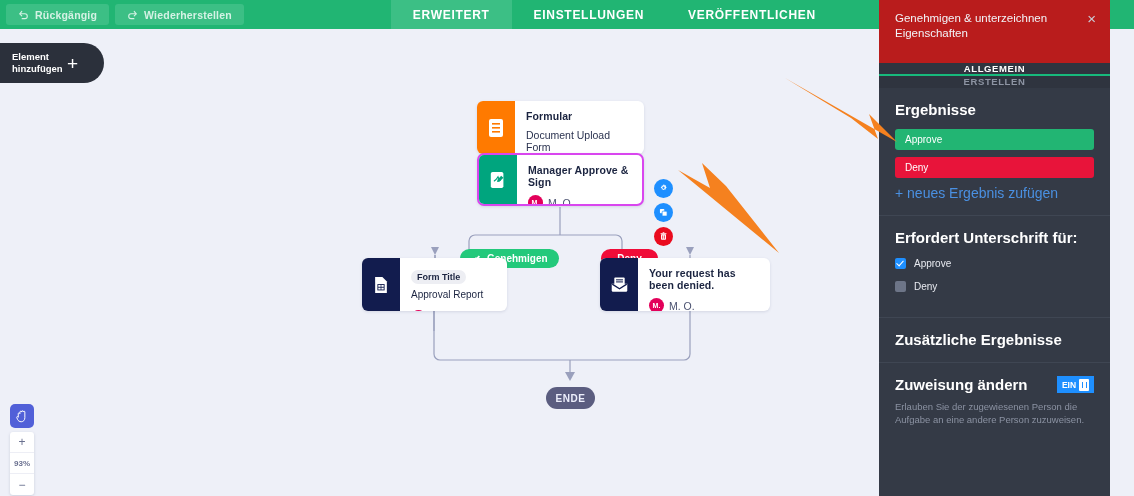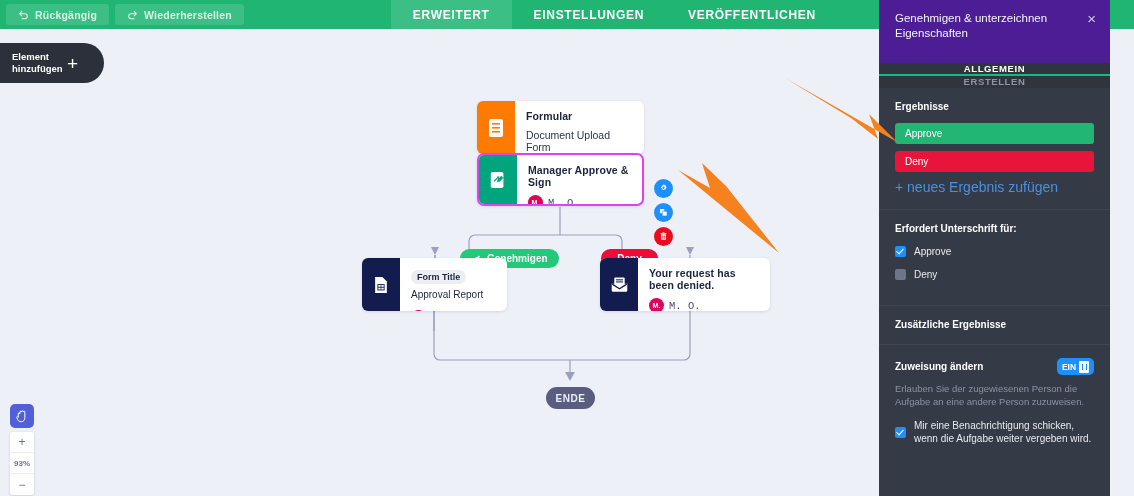--- a/index.html
+++ b/index.html
@@ -61,21 +61,21 @@
   }
   .node .body { flex: 1; padding: 9px 10px 8px 11px; }
   .node .title { font-size: 10.5px; font-weight: bold; color: #1b2440; letter-spacing: .1px; }
   .node .sub { font-size: 10.5px; color: #2b3350; margin-top: 7px; }
   .node .who { display: flex; align-items: center; gap: 5px; margin-top: 7px; }
   .avatar {
     width: 15px; height: 15px; border-radius: 50%; background: #e3005a;
     color: #fff; font-size: 7px; font-weight: bold;
     display: flex; align-items: center; justify-content: center;
   }
-  .who .name { font-size: 10.5px; color: #4a5170; font-family: Liberation Mono, monospace; }
+  .who .name { font-size: 10.5px; color: #4a5170; }
 
   #node-form   { left: 477px; top: 48px;  width: 167px; height: 53px; margin-top: 24px; }
   #node-form .iconcell { background: #ff7a00; }
   #node-approve{ left: 477px; top: 124px; width: 167px; height: 53px;
                  border: 2px solid #d946ef; border-radius: 7px; }
   #node-approve .iconcell { background: #00a57e; }
   #node-report { left: 362px; top: 229px; width: 145px; height: 53px; }
   #node-report .iconcell { background: #121c4e; }
   #node-denied { left: 600px; top: 229px; width: 170px; height: 53px; }
   #node-denied .iconcell { background: #121c4e; }
@@ -134,53 +134,53 @@
 
   
   .arrows { position: absolute; left: 0; top: 0; width: 1134px; height: 496px; pointer-events: none; }
 
   
   .panel {
     position: absolute; right: 0; top: 0; width: 231px; height: 496px;
     background: #343a46; color: #fff;
   }
   .panel-head {
-    height: 63px; background: #4c1d95; padding: 11px 14px 0 16px;
+    height: 63px; background: #b91c1c; padding: 11px 14px 0 16px;
     display: flex; justify-content: space-between; align-items: flex-start;
   }
   .panel-title { font-size: 11.5px; line-height: 15px; color: #f2f4f8; width: 170px; }
   .panel-close { font-size: 15px; color: #c9ccd6; cursor: pointer; line-height: 1; }
   .panel-tabs { display: flex; height: 25px; background: #2f343f; flex-direction: column; }
   .ptab {
     flex: 1; display: flex; align-items: center; justify-content: center;
     font-size: 9.5px; font-weight: bold; letter-spacing: .6px;
     color: #8d94a3; cursor: pointer; border-bottom: 2px solid transparent;
   }
   .ptab.active { color: #ffffff; border-bottom-color: #17b97c; }
   .sect { padding: 13px 16px 14px 16px; border-bottom: 1px solid #3f4653; }
-  .sect-h { font-size: 10px; font-weight: bold; color: #fff; margin-bottom: 11px; }
+  .sect-h { font-size: 15px; font-weight: bold; color: #fff; margin-bottom: 11px; }
   .outcome {
     height: 21px; border-radius: 3px; display: flex; align-items: center;
     padding-left: 10px; font-size: 10px; color: #fff; margin-bottom: 7px; cursor: pointer;
   }
   .outcome.ok   { background: #22b573; }
   .outcome.bad  { background: #e8143a; }
   .addlink { font-size: 14px; color: #4a90e2; cursor: pointer; }
   .ckrow { display: flex; align-items: flex-start; gap: 8px; margin-bottom: 10px; }
   .ck { width: 11px; height: 11px; border-radius: 2px; flex: 0 0 11px; margin-top: 1px; cursor: pointer; }
   .ck.on  { background: #1e8fff; position: relative; }
   .ck.on:after {
     content: ""; position: absolute; left: 3px; top: 1px; width: 3px; height: 6px;
     border: solid #fff; border-width: 0 1.5px 1.5px 0; transform: rotate(42deg);
   }
   .ck.off { background: #6d7588; }
   .cklbl { font-size: 10px; color: #e8eaf0; line-height: 13px; }
   .tog-row { display: flex; justify-content: space-between; align-items: center; }
   .tog {
-    width: 37px; height: 17px; background: #1e8fff; border-radius: 5px;
+    width: 37px; height: 17px; background: #1e8fff; border-radius: 0;
     display: flex; align-items: center; justify-content: center; gap: 3px; cursor: pointer;
   }
   .tog .t { font-size: 8.5px; font-weight: bold; color: #fff; }
   .tog .k { width: 10px; height: 12px; background: #fff; border-radius: 1px;
             display:flex; align-items:center; justify-content:center; }
   .tog .k:after { content:""; width:3px; height:6px; border-left:1px solid #1e8fff; border-right:1px solid #1e8fff; }
   .desc { font-size: 9.5px; color: #8b92a2; line-height: 13px; margin-top: 7px; }
 </style>
 </head>
 <body>
@@ -412,24 +412,20 @@
 
     <div class="sect" style="border-bottom:none">
       <div class="tog-row">
         <div class="sect-h" style="margin-bottom:0">Zuweisung ändern</div>
         <div class="tog">
           <span class="t">EIN</span>
           <span class="k"></span>
         </div>
       </div>
       <div class="desc">Erlauben Sie der zugewiesenen Person die Aufgabe an eine andere Person zuzuweisen.</div>
-      <div class="ckrow" style="margin-top:11px; align-items:center">
-        <div class="ck on"></div>
-        <div class="cklbl">Mir eine Benachrichtigung schicken, wenn die Aufgabe weiter vergeben wird.</div>
-      </div>
     </div>
   </div>
 
   <svg class="arrows" viewBox="0 0 1134 496">
     <g fill="#f5811f">
       <polygon points="785,78 897,142 869,114 878,139 851,118"></polygon>
     </g>
     <g fill="#f5811f">
       <polygon points="779,253 678,170 710,188 702,163 726,186"></polygon>
     </g>

